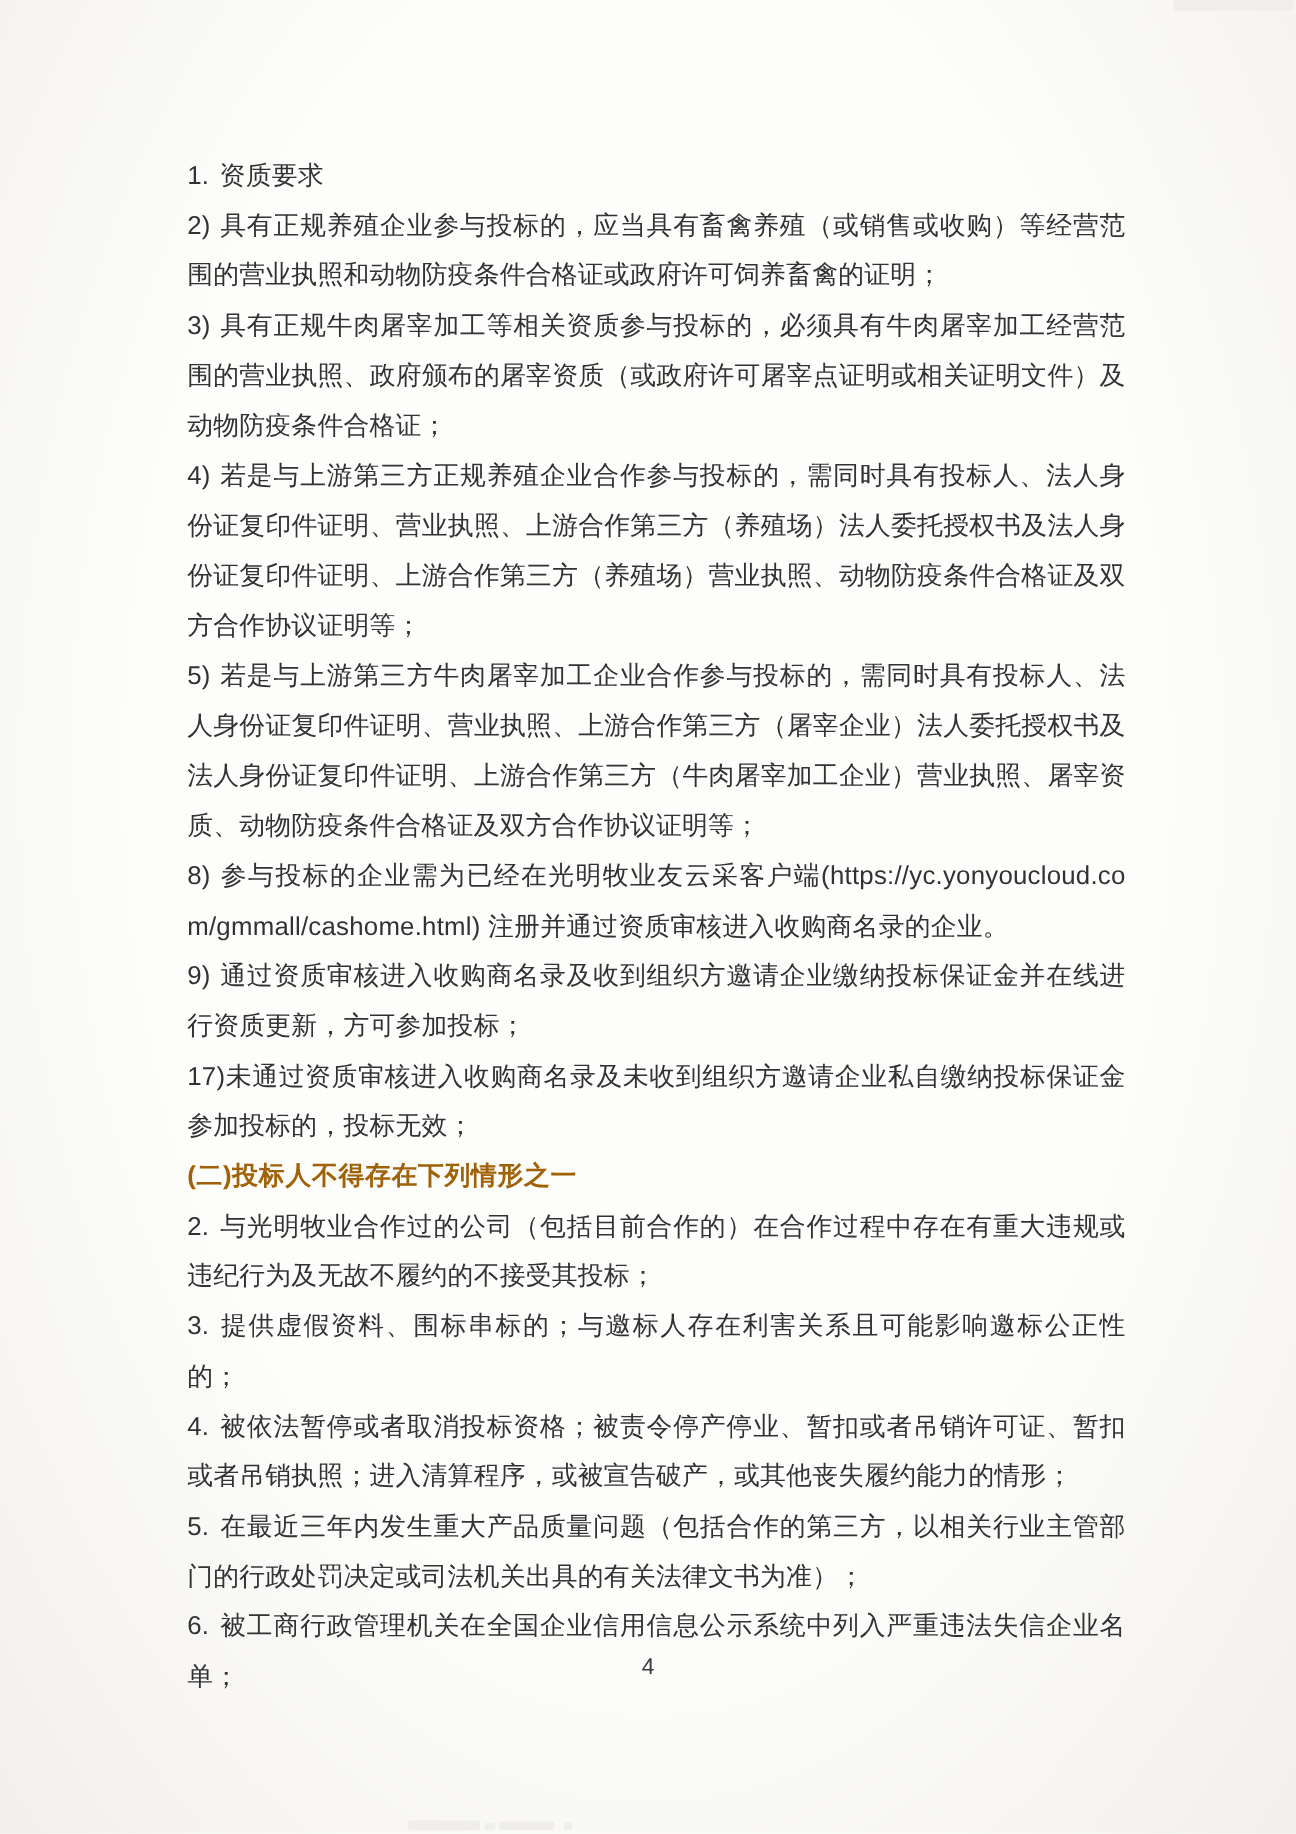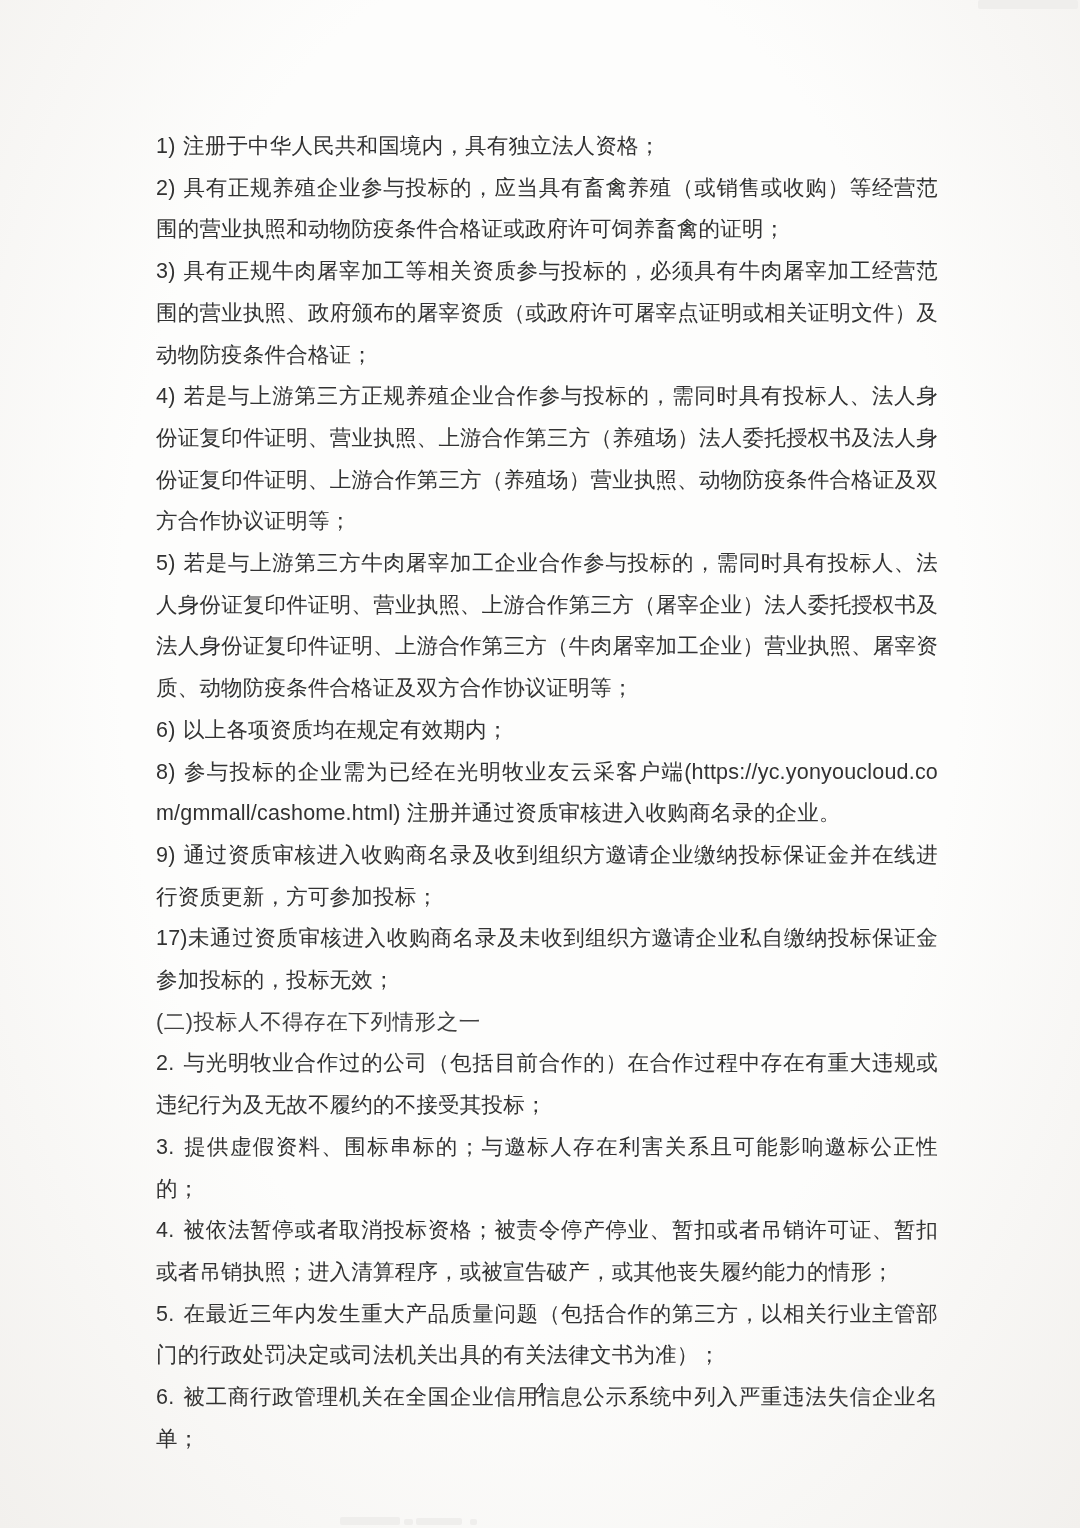--- a/index.html
+++ b/index.html
@@ -26,22 +26,22 @@
     font-size: 21.5px;
     line-height: 41.7px;
     font-weight: 500;
     text-align: justify;
     text-justify: inter-character;
     word-break: break-all;
     color: #323232;
     letter-spacing: 0.2px;
   }
   .para.heading {
-    font-weight: 400;
-    color: #404040;
+    font-weight: 700;
+    color: #a16207;
     letter-spacing: 0.6px;
   }
   .num {
     display: inline-block;
     min-width: 27px;
   }
   .page-footer {
     position: absolute;
     top: 1376px;
     left: 0;
@@ -61,26 +61,25 @@
   .artifact-top-right   { left: 978px; top: 0;      width: 100px; height: 9px;  }
   .artifact-bottom-bar1 { left: 340px; top: 1517px; width: 60px;  height: 8px;  }
   .artifact-bottom-dot1 { left: 404px; top: 1519px; width: 9px;   height: 6px;  }
   .artifact-bottom-bar2 { left: 416px; top: 1518px; width: 46px;  height: 7px;  }
   .artifact-bottom-dot2 { left: 470px; top: 1519px; width: 7px;   height: 6px;  }
 </style>
 </head>
 <body>
 
 <div class="doc-body">
-    <p class="para"><span class="num">1)</span>注册于中华人民共和国境内，具有独立法人资格；</p>
+    <p class="para"><span class="num">1.</span>资质要求</p>
     <p class="para"><span class="num">2)</span>具有正规养殖企业参与投标的，应当具有畜禽养殖（或销售或收购）等经营范围的营业执照和动物防疫条件合格证或政府许可饲养畜禽的证明；</p>
     <p class="para"><span class="num">3)</span>具有正规牛肉屠宰加工等相关资质参与投标的，必须具有牛肉屠宰加工经营范围的营业执照、政府颁布的屠宰资质（或政府许可屠宰点证明或相关证明文件）及动物防疫条件合格证；</p>
     <p class="para"><span class="num">4)</span>若是与上游第三方正规养殖企业合作参与投标的，需同时具有投标人、法人身份证复印件证明、营业执照、上游合作第三方（养殖场）法人委托授权书及法人身份证复印件证明、上游合作第三方（养殖场）营业执照、动物防疫条件合格证及双方合作协议证明等；</p>
     <p class="para"><span class="num">5)</span>若是与上游第三方牛肉屠宰加工企业合作参与投标的，需同时具有投标人、法人身份证复印件证明、营业执照、上游合作第三方（屠宰企业）法人委托授权书及法人身份证复印件证明、上游合作第三方（牛肉屠宰加工企业）营业执照、屠宰资质、动物防疫条件合格证及双方合作协议证明等；</p>
-    <p class="para"><span class="num">6)</span>以上各项资质均在规定有效期内；</p>
     <p class="para"><span class="num">8)</span>参与投标的企业需为已经在光明牧业友云采客户端(https://yc.yonyoucloud.com/gmmall/cashome.html) 注册并通过资质审核进入收购商名录的企业。</p>
     <p class="para"><span class="num">9)</span>通过资质审核进入收购商名录及收到组织方邀请企业缴纳投标保证金并在线进行资质更新，方可参加投标；</p>
     <p class="para"><span class="num">17)</span>未通过资质审核进入收购商名录及未收到组织方邀请企业私自缴纳投标保证金参加投标的，投标无效；</p>
     <p class="para heading">(二)投标人不得存在下列情形之一</p>
     <p class="para"><span class="num">2.</span>与光明牧业合作过的公司（包括目前合作的）在合作过程中存在有重大违规或违纪行为及无故不履约的不接受其投标；</p>
     <p class="para"><span class="num">3.</span>提供虚假资料、围标串标的；与邀标人存在利害关系且可能影响邀标公正性的；</p>
     <p class="para"><span class="num">4.</span>被依法暂停或者取消投标资格；被责令停产停业、暂扣或者吊销许可证、暂扣或者吊销执照；进入清算程序，或被宣告破产，或其他丧失履约能力的情形；</p>
     <p class="para"><span class="num">5.</span>在最近三年内发生重大产品质量问题（包括合作的第三方，以相关行业主管部门的行政处罚决定或司法机关出具的有关法律文书为准）；</p>
     <p class="para"><span class="num">6.</span>被工商行政管理机关在全国企业信用信息公示系统中列入严重违法失信企业名单；</p>
   </div>

